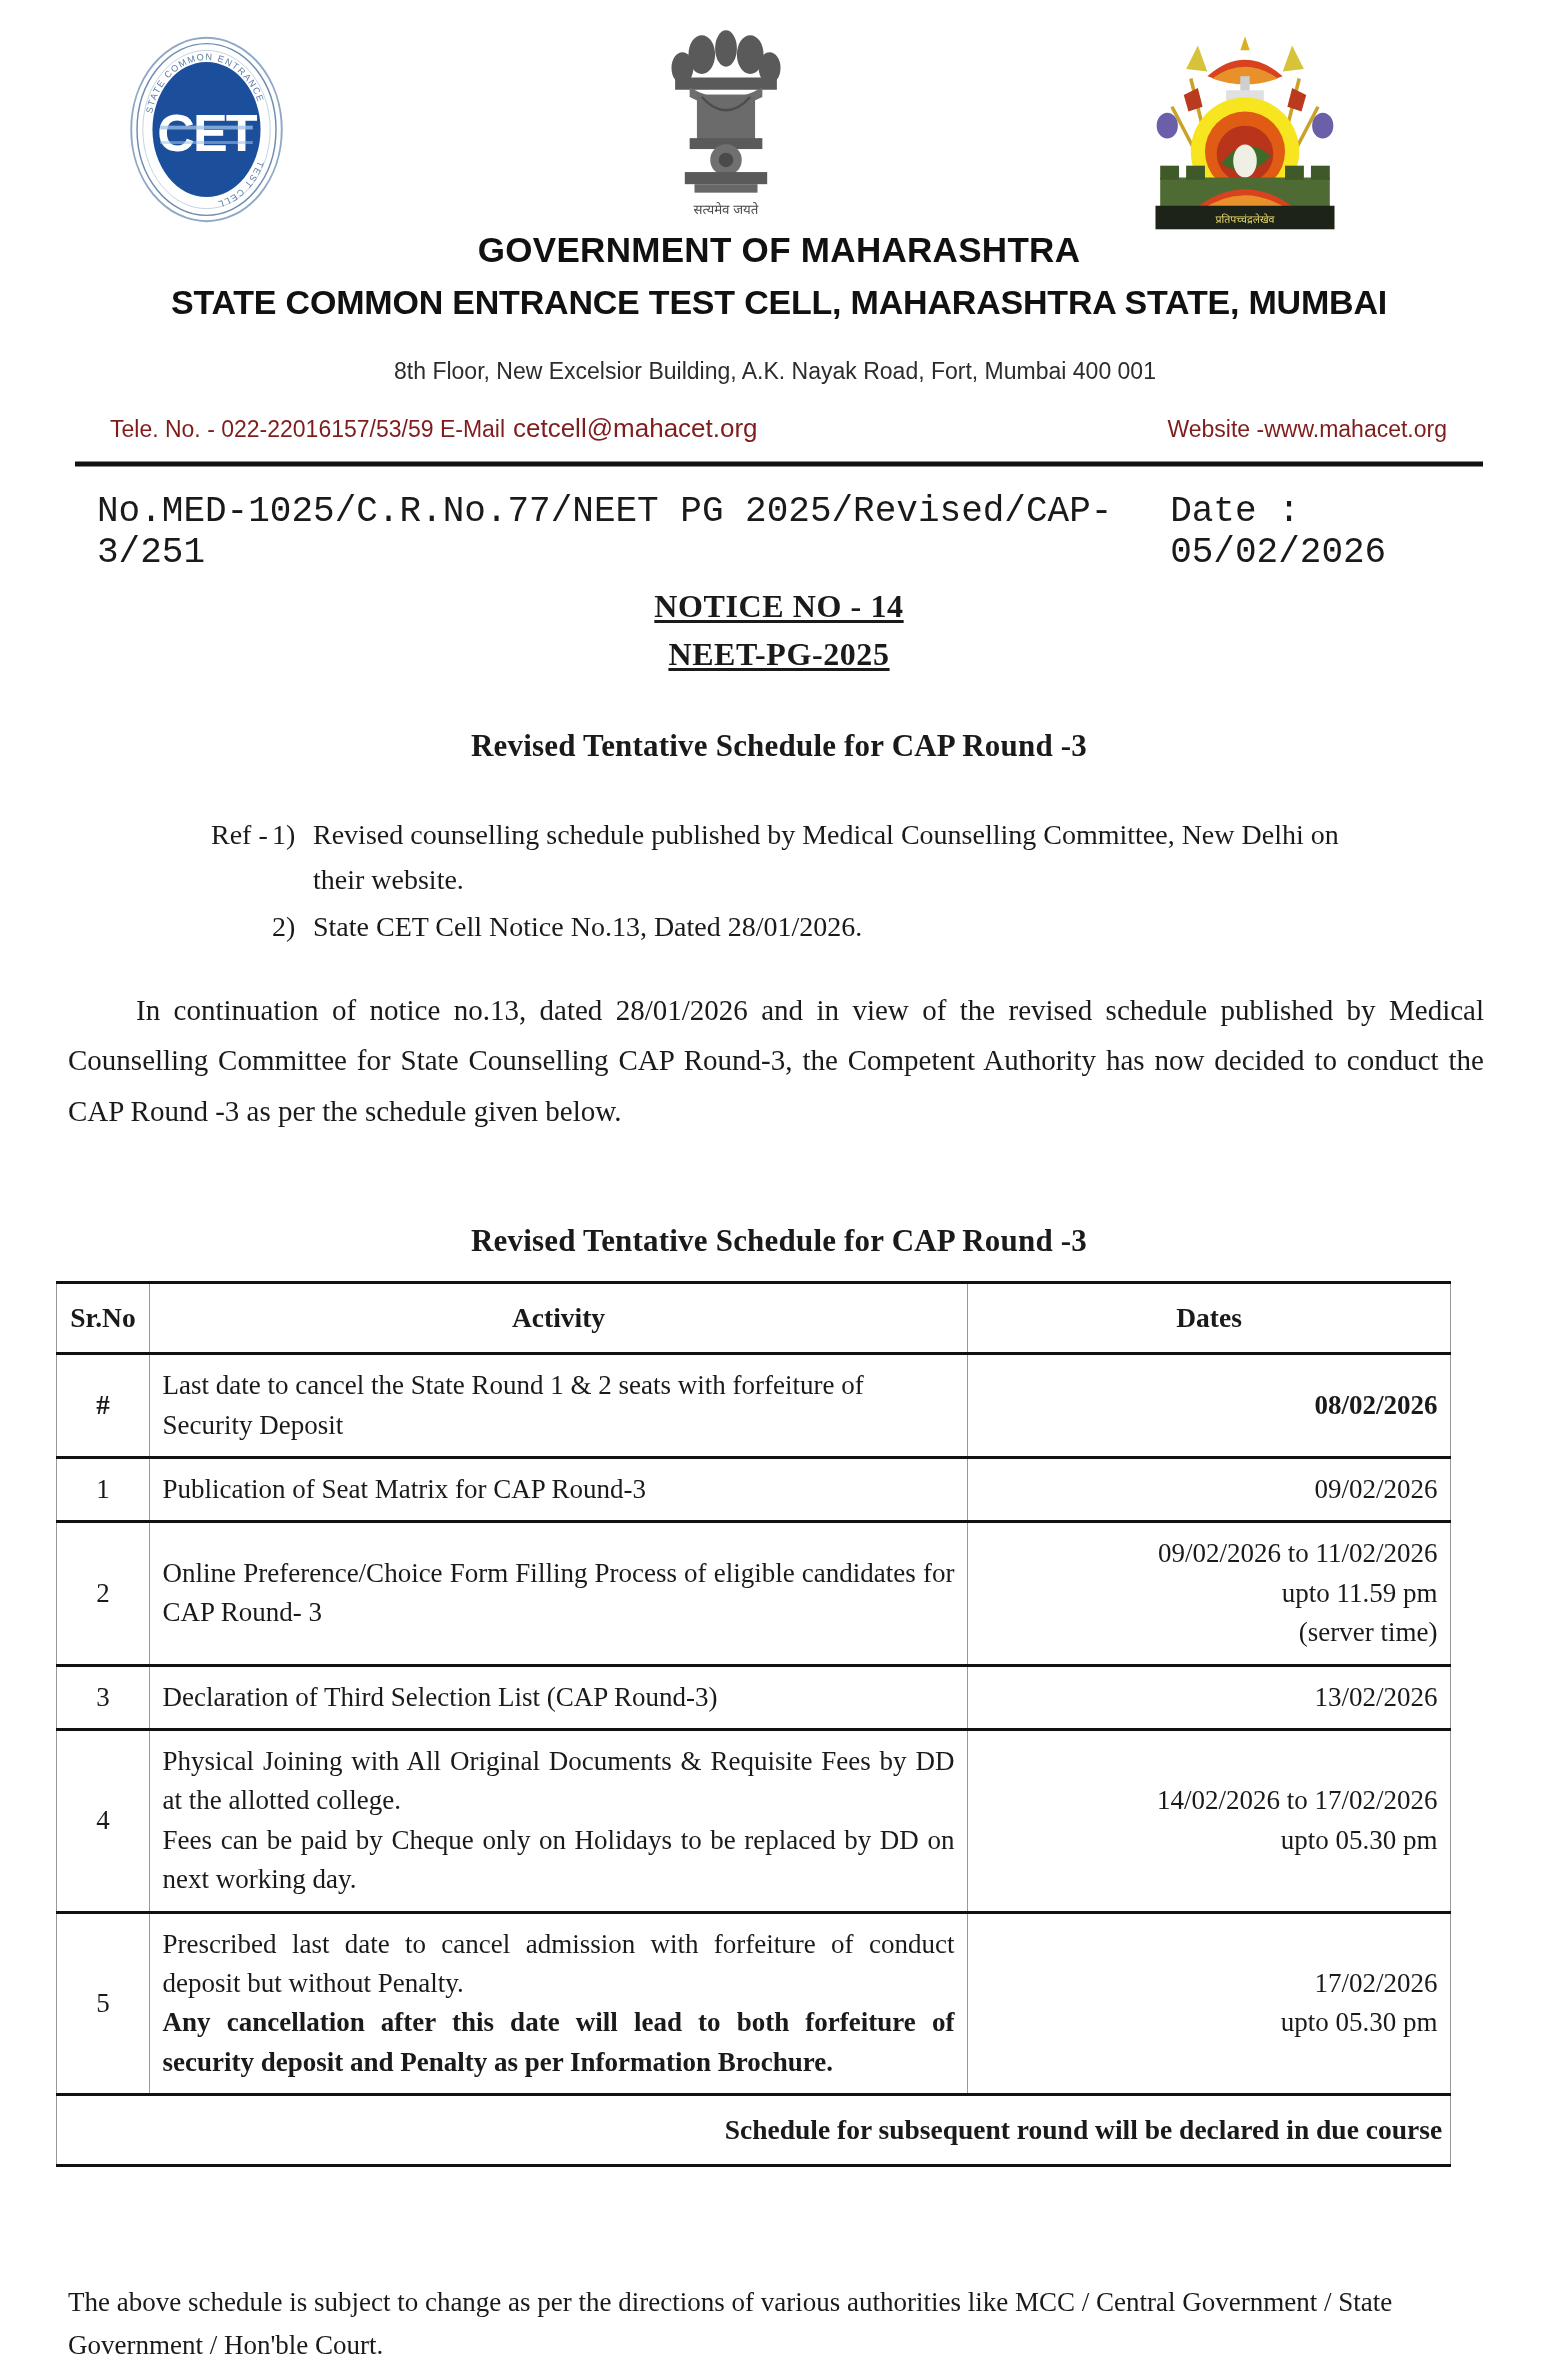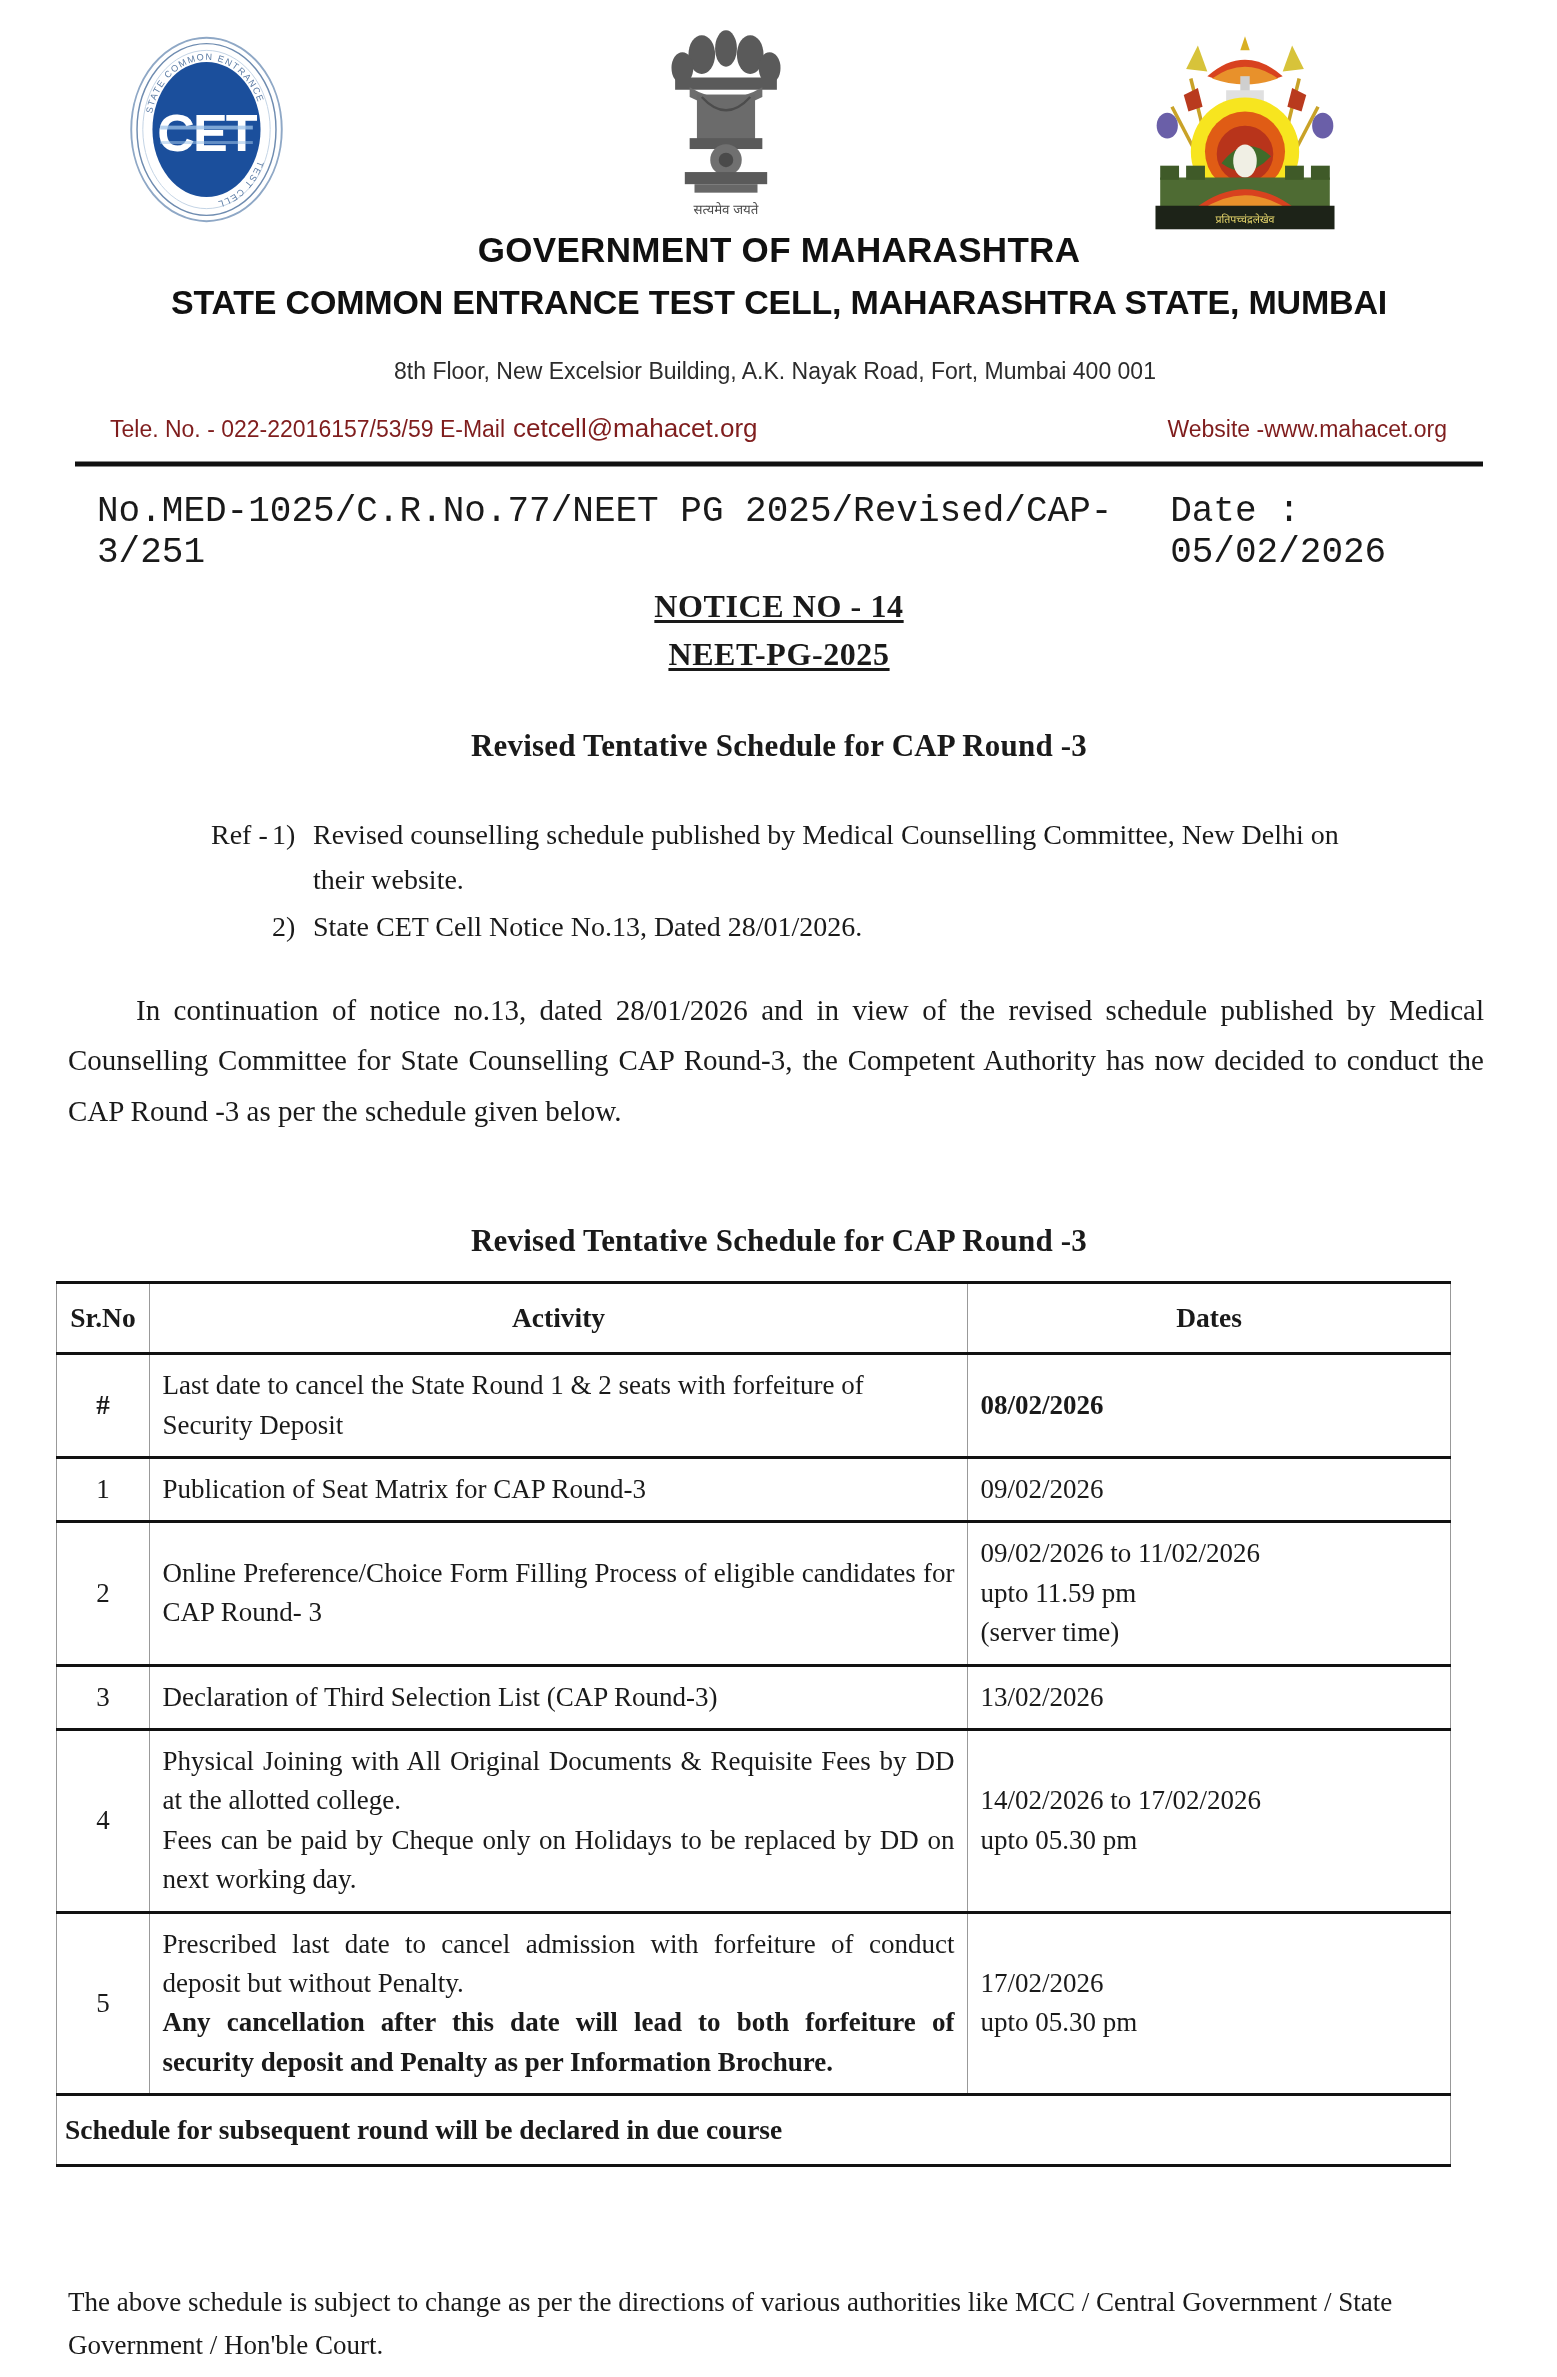--- a/index.html
+++ b/index.html
@@ -230,27 +230,27 @@
     line-height: 1.46;
   }
   .sched-table tr.hdr th {
     text-align: center;
     font-weight: bold;
     font-size: 27.5px;
     padding: 14px 7.9px;
   }
   .col-sr { width: 93px; text-align: center; }
   .col-act { width: 818px; }
-  .col-dates { width: 483px; text-align: left; }
+  .col-dates { width: 483px; text-align: right; }
   .cell-just { text-align: justify; text-align-last: left; }
   .bold { font-weight: bold; }
   .tall { line-height: 1.72; }
 
   .foot-row td {
-    text-align: left;
+    text-align: right;
     font-weight: bold;
     font-size: 27.5px;
     padding: 14px 7.9px;
   }
 
   
   .footnote {
     position: absolute;
     top: 2281px;
     left: 68px;

